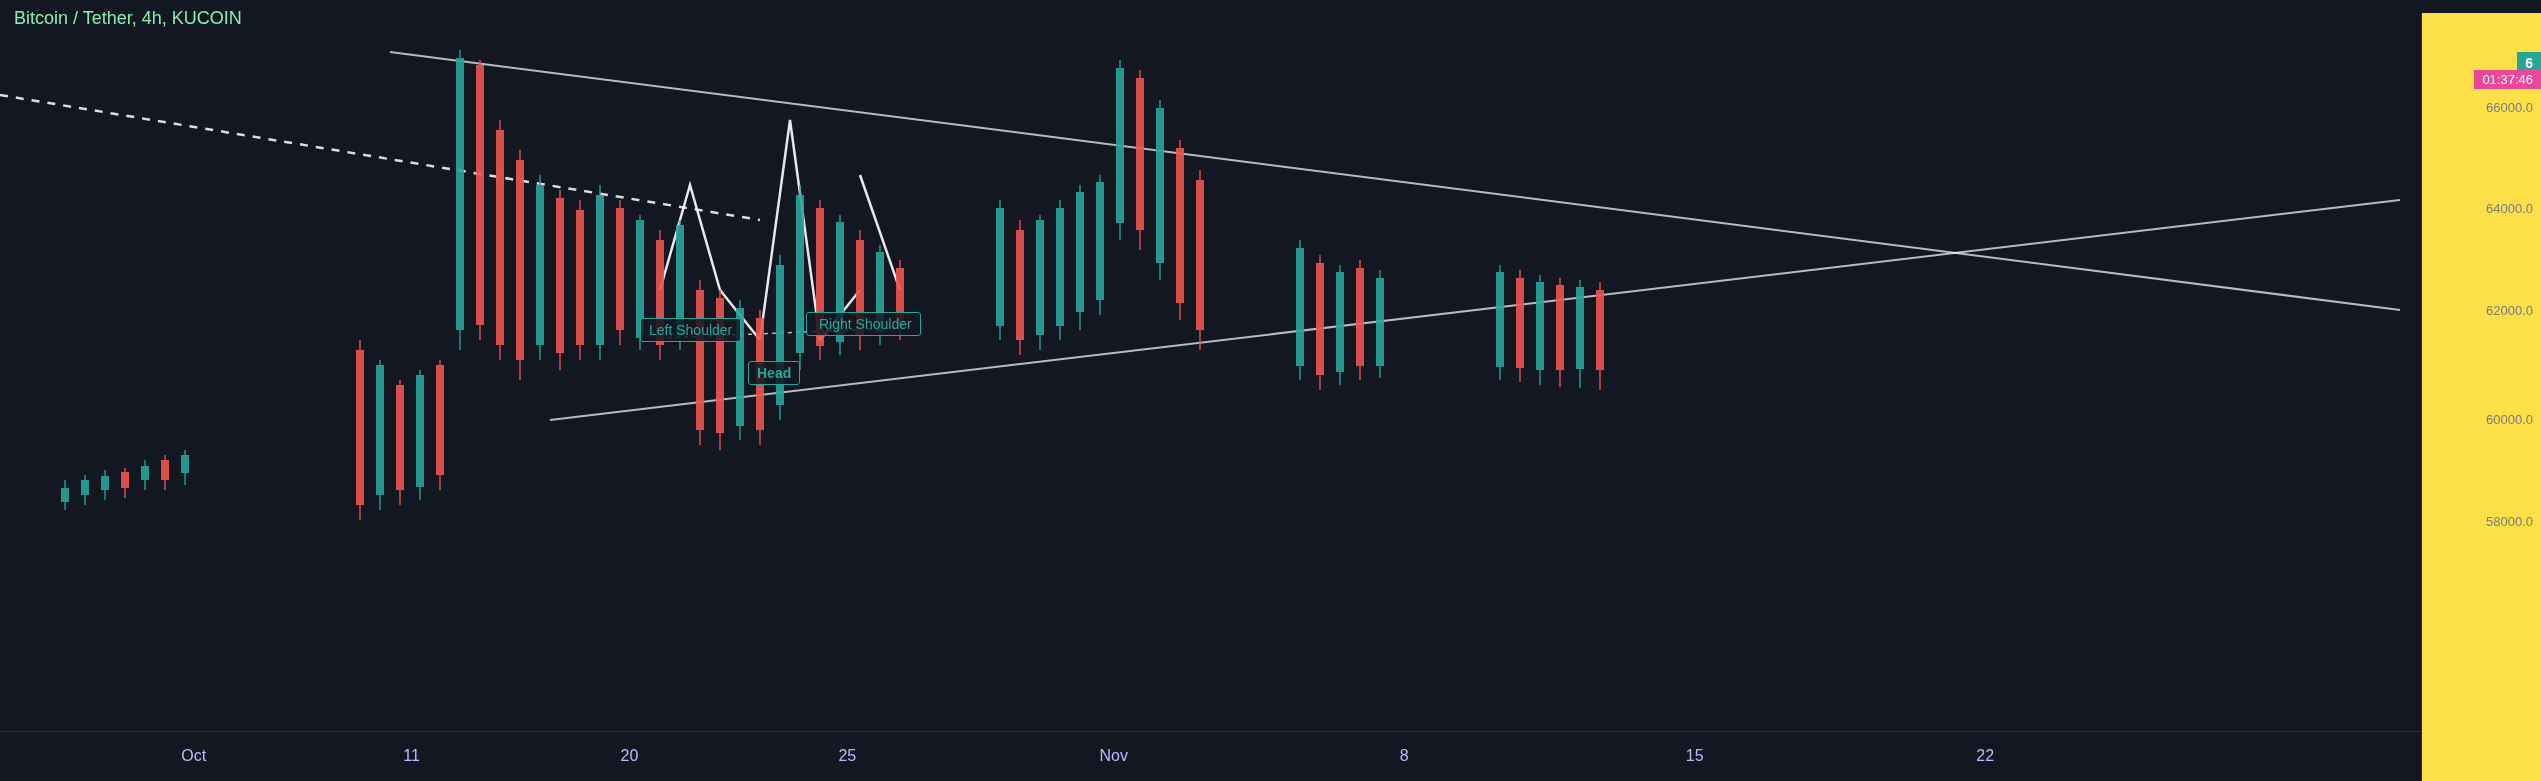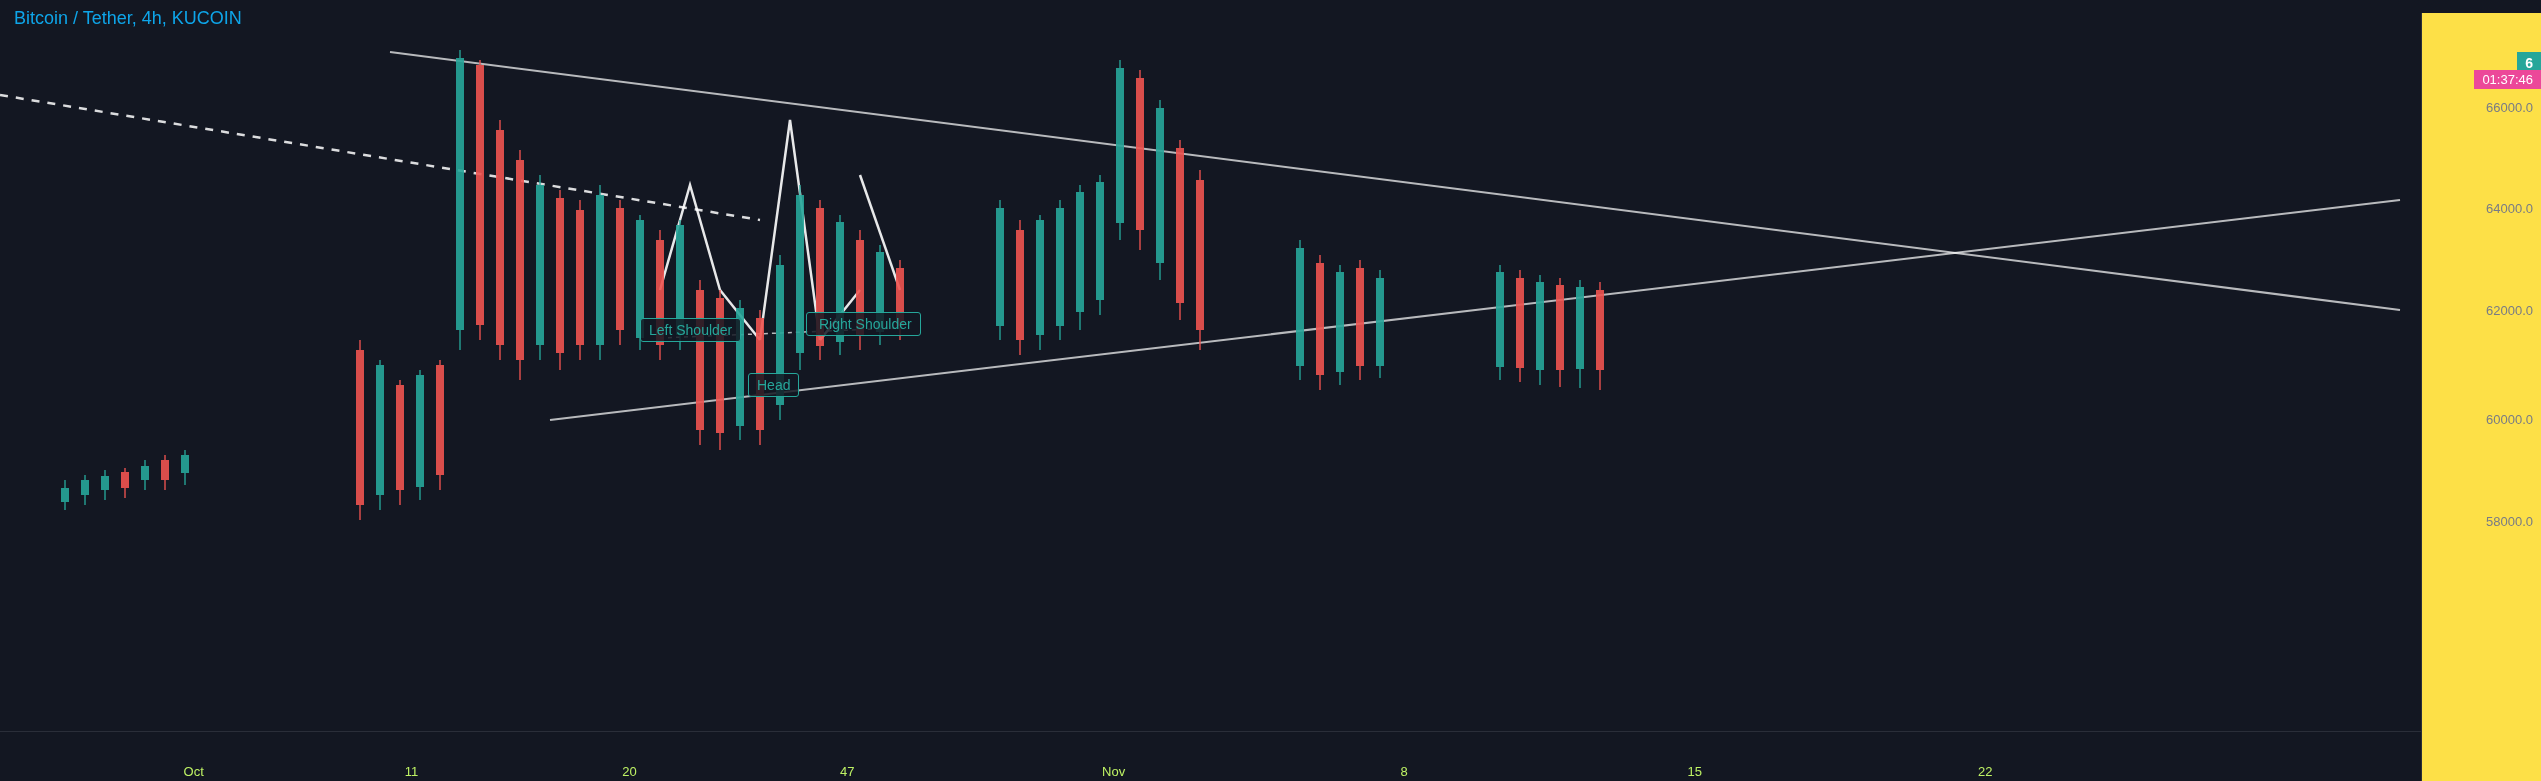--- a/index.html
+++ b/index.html
@@ -20,21 +20,21 @@
     }
 
     
     #title-bar {
       position: absolute;
       top: 0;
       left: 0;
       width: 100%;
       padding: 8px 14px;
       font-size: 18px;
-      color: #0ea5e9;
+      color: #86efac;
       z-index: 10;
     }
 
     
     #price-axis {
       position: absolute;
       right: 0;
       top: 13px;
       width: 120px;
       height: 100%;
@@ -90,23 +90,23 @@
       position: absolute;
       left: 0;
       bottom: 0;
       right: 120px;
       height: 50px;
       border-top: 1px solid #2a2e39;
     }
 
     .time-label {
       position: absolute;
-      bottom: 2px;
-      font-size: 13px;
-      color: #bef264;
+      bottom: 16px;
+      font-size: 16px;
+      color: #c4b5fd;
       transform: translateX(-50%);
     }
 
     
     .h-band {
       position: absolute;
       left: 0;
       right: 0;
     }
 
@@ -321,30 +321,30 @@
         <line x1="1580" y1="280" x2="1580" y2="388" stroke="#26a69a" stroke-width="1.5"></line>
         <rect x="1576" y="287" width="8" height="82" fill="#26a69a"></rect>
         <line x1="1600" y1="282" x2="1600" y2="390" stroke="#ef5350" stroke-width="1.5"></line>
         <rect x="1596" y="290" width="8" height="80" fill="#ef5350"></rect>
       </g>
 
     </svg>
 
     <div class="annotation-label" style="left:628px; top:318px;margin-left:12px;">Left Shoulder</div>
 
-    <div class="annotation-label" style="left:748px; top:373px;">Head</div>
+    <div class="annotation-label" style="left:748px; top:361px;font-weight:bold;">Head</div>
 
     <div class="annotation-label" style="left:806px; top:312px;padding-left:12px;">Right Shoulder</div>
 
   </div>
 
   <div id="time-axis">
     <span class="time-label" style="left:8%">Oct</span>
     <span class="time-label" style="left:17%">11</span>
     <span class="time-label" style="left:26%">20</span>
-    <span class="time-label" style="left:35%">47</span>
+    <span class="time-label" style="left:35%">25</span>
     <span class="time-label" style="left:46%">Nov</span>
     <span class="time-label" style="left:58%">8</span>
     <span class="time-label" style="left:70%">15</span>
     <span class="time-label" style="left:82%">22</span>
   </div>
 
 </div>
 
 </body></html>

